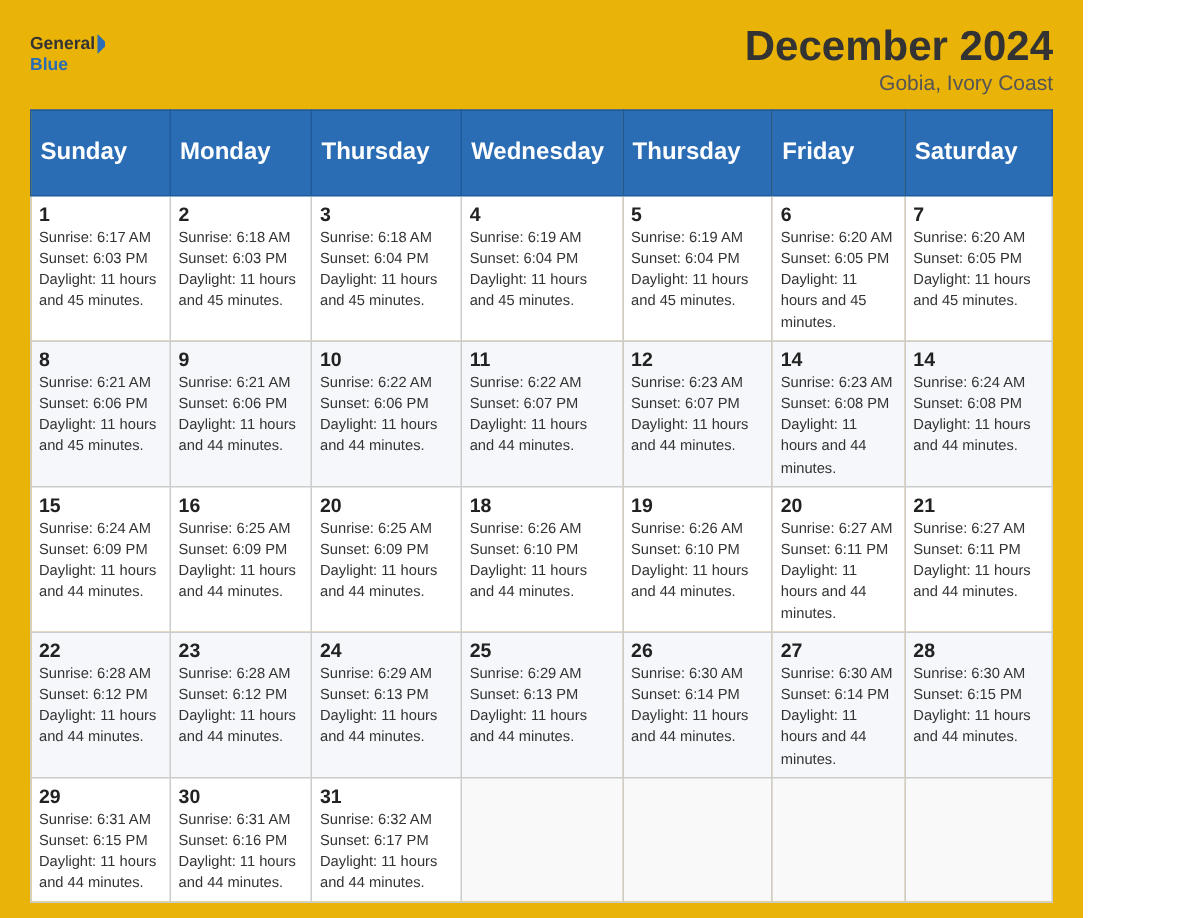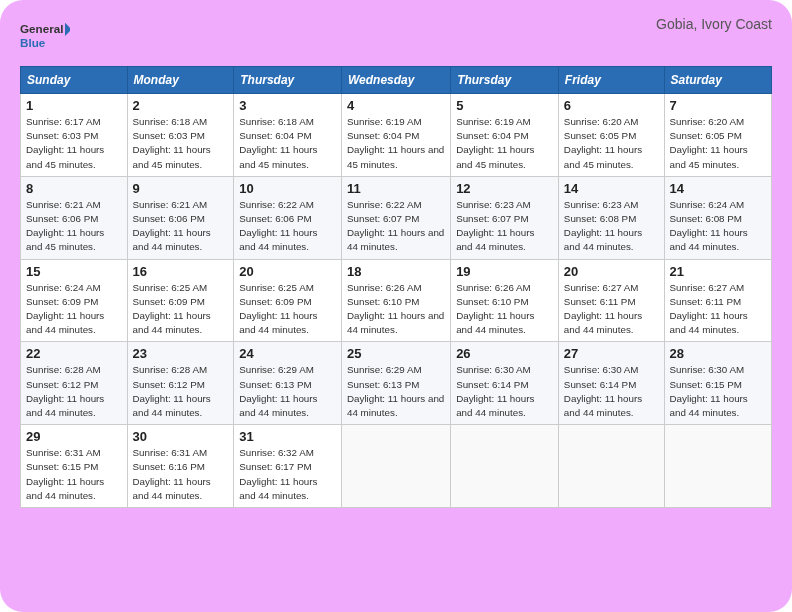--- a/index.html
+++ b/index.html
@@ -4,25 +4,24 @@
   <style>
     * { box-sizing: border-box; margin: 0; padding: 0; }
     body {
       font-family: Arial, sans-serif;
       background: #fff;
       width: 792px;
       height: 612px;
       overflow: hidden;
     }
     .page {
-      width: 792px;
+      width: 722px;
       min-height: 612px;
       padding: 16px 20px 10px 20px;
-      background: #f0abfc;
-      border-radius: 23px;
+      background: #eab308;
     }
     .header {
       display: flex;
       justify-content: space-between;
       align-items: flex-start;
       margin-bottom: 10px;
     }
     .logo {
       display: flex;
       align-items: center;
@@ -42,26 +41,25 @@
       color: #555;
     }
     .calendar {
       width: 100%;
       border-collapse: collapse;
       font-size: 10.5px;
     }
     .calendar thead tr th {
       background-color: #2a6db5;
       color: #fff;
-      padding: 6px 6px;
+      padding: 19px 6px;
       text-align: left;
-      font-size: 12px;
+      font-size: 16px;
       font-weight: bold;
       border: 1px solid #1e5a9a;
-      font-style: italic;
     }
     .calendar tbody tr td {
       border: 1px solid #ccc;
       vertical-align: top;
       padding: 4px 5px;
       width: 113px;
       height: 78px;
       background: #fff;
     }
     .calendar tbody tr:nth-child(even) td {
@@ -90,20 +88,21 @@
 <div class="page">
   <div class="header">
     <div class="logo">
   <svg width="50" height="40" viewBox="0 0 60 40">
     <text x="0" y="16" font-size="14" font-weight="bold" fill="#333" font-family="Arial">General</text>
     <text x="0" y="33" font-size="14" font-weight="bold" fill="#2a6db5" font-family="Arial">Blue</text>
     <polygon points="54,4 62,12 54,20" fill="#2a6db5"></polygon>
   </svg>
 </div>
     <div class="title-block">
+      <div class="main-title">December 2024</div>
       <div class="subtitle">Gobia, Ivory Coast</div>
     </div>
   </div>
 
   <table class="calendar">
     <thead>
       <tr>
         <th>Sunday</th>
         <th>Monday</th>
         <th>Thursday</th>

